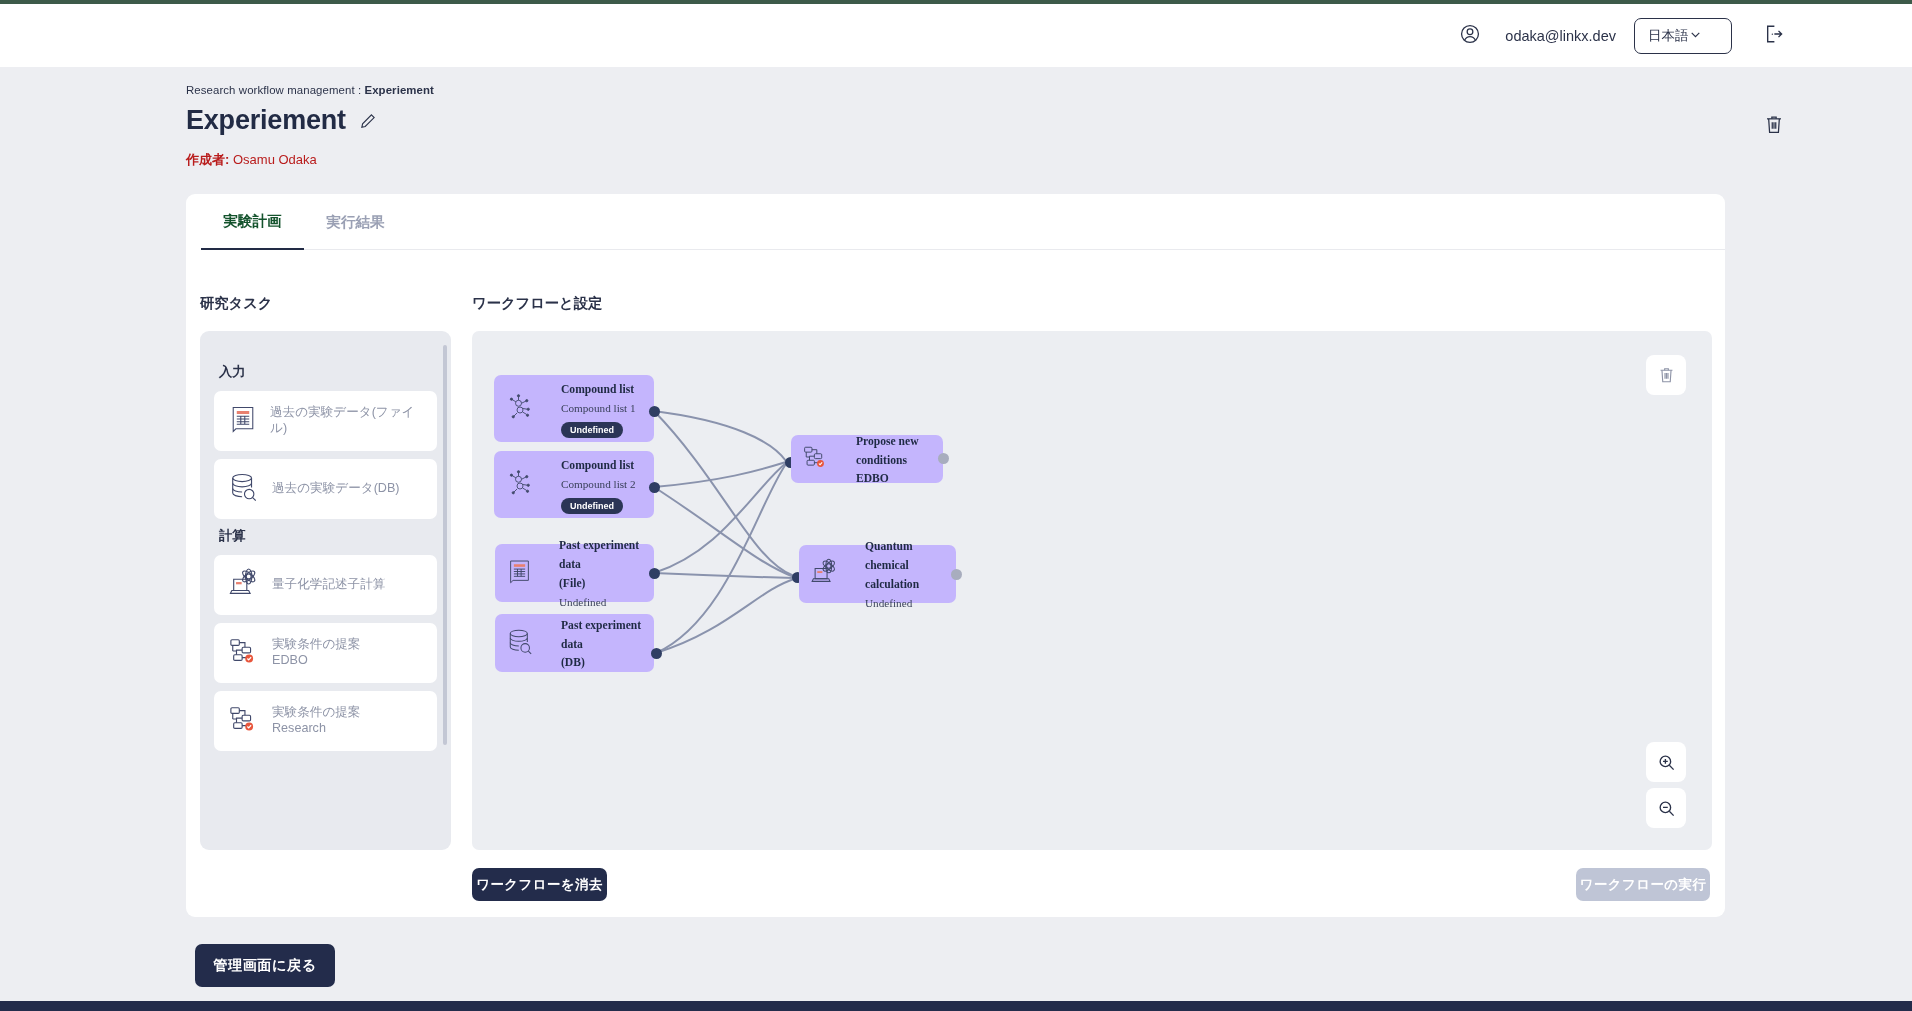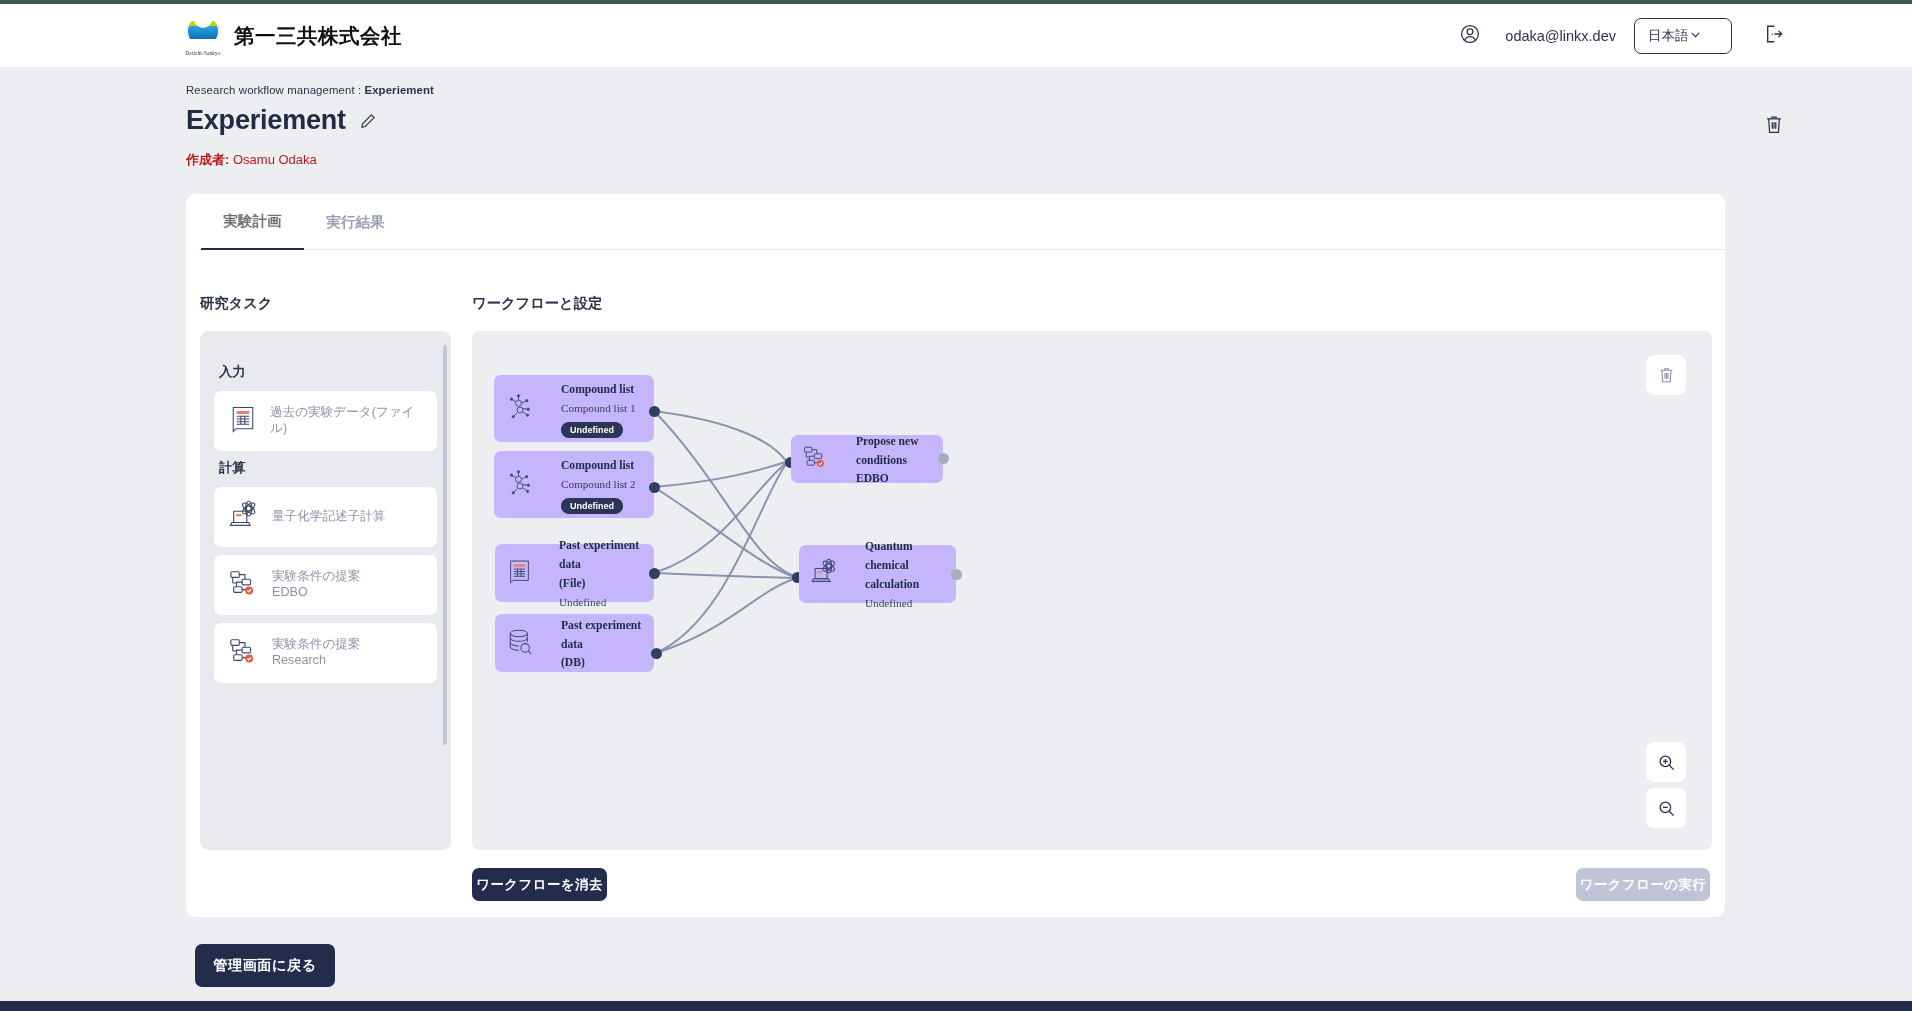--- a/index.html
+++ b/index.html
@@ -87,21 +87,21 @@
   }
   .tabs {
     position:absolute; left:15px; top:0; display:flex; gap:0;
     border-bottom:1px solid #e9eaee; width:1524px; height:56px;
   }
   .tab {
     min-width:103px; height:56px; display:flex; align-items:center; justify-content:center;
     font-size:14.6px; font-weight:700; color:#9aa0b4; cursor:pointer;
     padding: 0 12px;
   }
-  .tab.active { color:#737373; border-bottom:2.5px solid #222b45;font-family:Liberation Serif, serif; }
+  .tab.active { color:#14532d; border-bottom:2.5px solid #222b45;font-family:Liberation Serif, serif; }
 
   .section-label {
     position:absolute; font-size:14.3px; font-weight:700; color:#2b3249;
   }
   #tasks-label { left:200px; top:294px; }
   #wf-label { left:472px; top:294px; }
 
   
   .palette {
     position:absolute; left:200px; top:331px; width:251px; height:519px;
@@ -185,27 +185,20 @@
   }
 </style>
 </head>
 <body>
 
 <div class="page">
 
   <div class="top-accent"></div>
 
   <div class="header">
-    <div class="brand">
-      <div class="brand-logo">
-        <div class="disc"></div>
-        <div class="logotype">Daiichi-Sankyo</div>
-      </div>
-      <div class="brand-name">第一三共株式会社</div>
-    </div>
 
     <div class="header-right">
       <div class="user-chip">
         <span>
           <svg width="22" height="22" viewBox="0 0 24 24" fill="none" stroke="#2b3249" stroke-width="1.4">
             <circle cx="12" cy="12" r="9.2"></circle>
               <circle cx="12" cy="9.6" r="3.1"></circle>
             <path d="M6.2 18.6c1.2-2.5 3.3-3.8 5.8-3.8s4.6 1.3 5.8 3.8"></path>
           </svg>
         </span>
@@ -283,20 +276,36 @@
             <rect x="9" y="9" width="14" height="3.4" fill="#e8806f" stroke="none"></rect>
             <path d="M9 15h14M9 18h14M9 21h14M9 24h14M13.5 15v9M18 15v9"></path>
           </svg>
         </span>
         <span class="pal-label">
           <span>過去の実験データ(ファイ</span>
           <span class="sub">ル)</span>
         </span>
       </div>
 
+      <div class="pal-item">
+        <span>
+          <svg width="32" height="32" viewBox="0 0 34 34" fill="none" stroke="#41496b" stroke-width="1.2">
+            <ellipse cx="15" cy="7.5" rx="10" ry="3.8"></ellipse>
+            <path d="M5 7.5v16c0 2.1 4.5 3.8 10 3.8"></path>
+            <path d="M25 7.5v10"></path>
+            <path d="M5 13c0 2.1 4.5 3.8 10 3.8s10-1.7 10-3.8"></path>
+            <path d="M5 18.5c0 2.1 4.5 3.8 10 3.8"></path>
+            <circle cx="22.5" cy="24.5" r="5"></circle>
+              <path d="M26.2 28.2l3.3 3.3"></path>
+          </svg>
+        </span>
+        <span class="pal-label">
+          <span>過去の実験データ(DB)</span>
+        </span>
+      </div>
 
       <div class="pal-group-title" style="">計算</div>
 
       <div class="pal-item">
         <span>
           <svg width="32" height="30" viewBox="0 0 34 32" fill="none" stroke="#41496b" stroke-width="1.2">
             <path d="M6 12h14v12H6z"></path>
             <rect x="8.5" y="15" width="6" height="2.4" fill="#e8806f" stroke="none"></rect>
             <path d="M4 24h18l1.5 3H2.5z"></path>
             <circle cx="22" cy="9" r="2.6"></circle>

